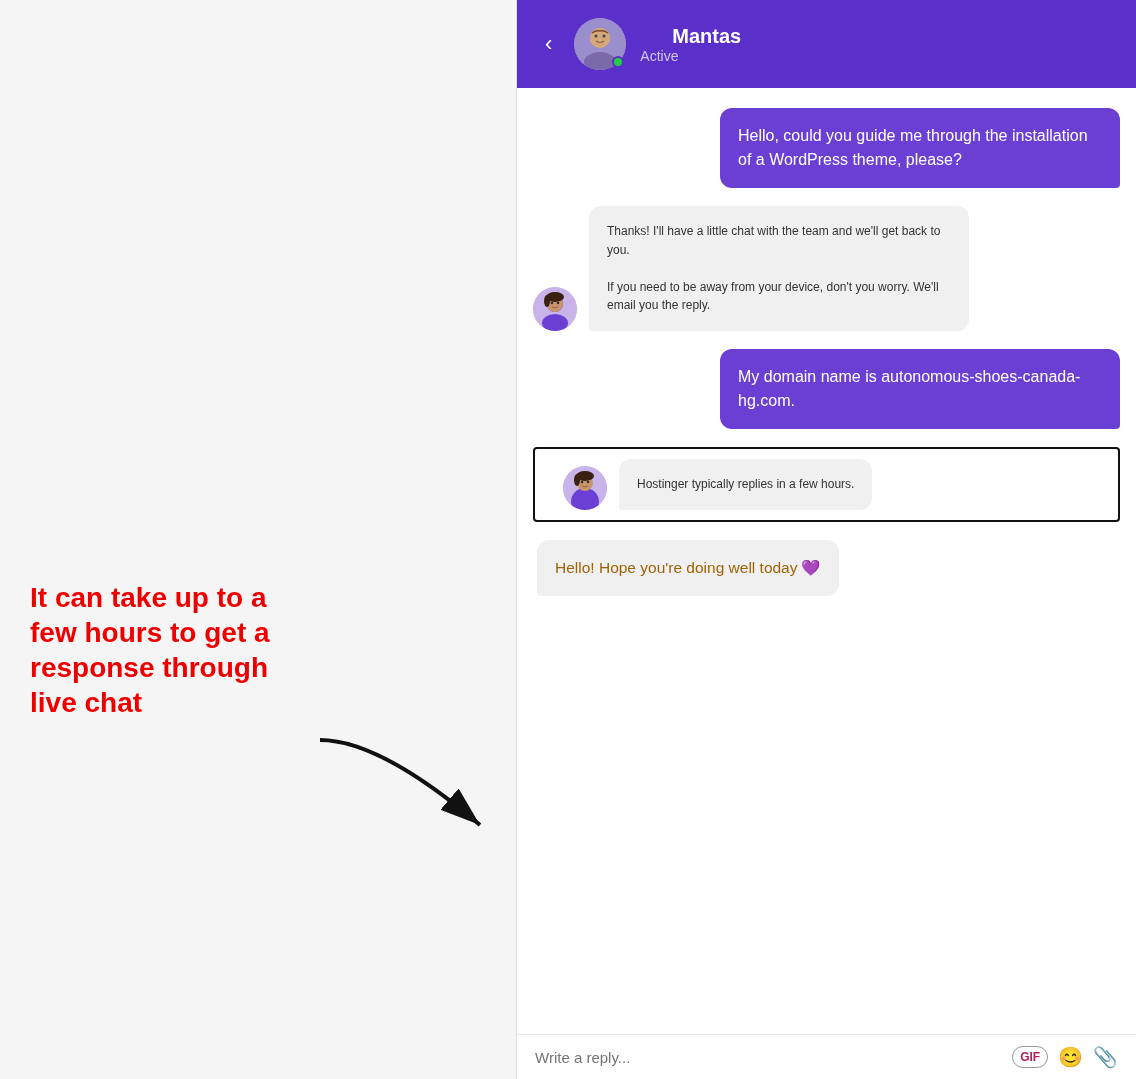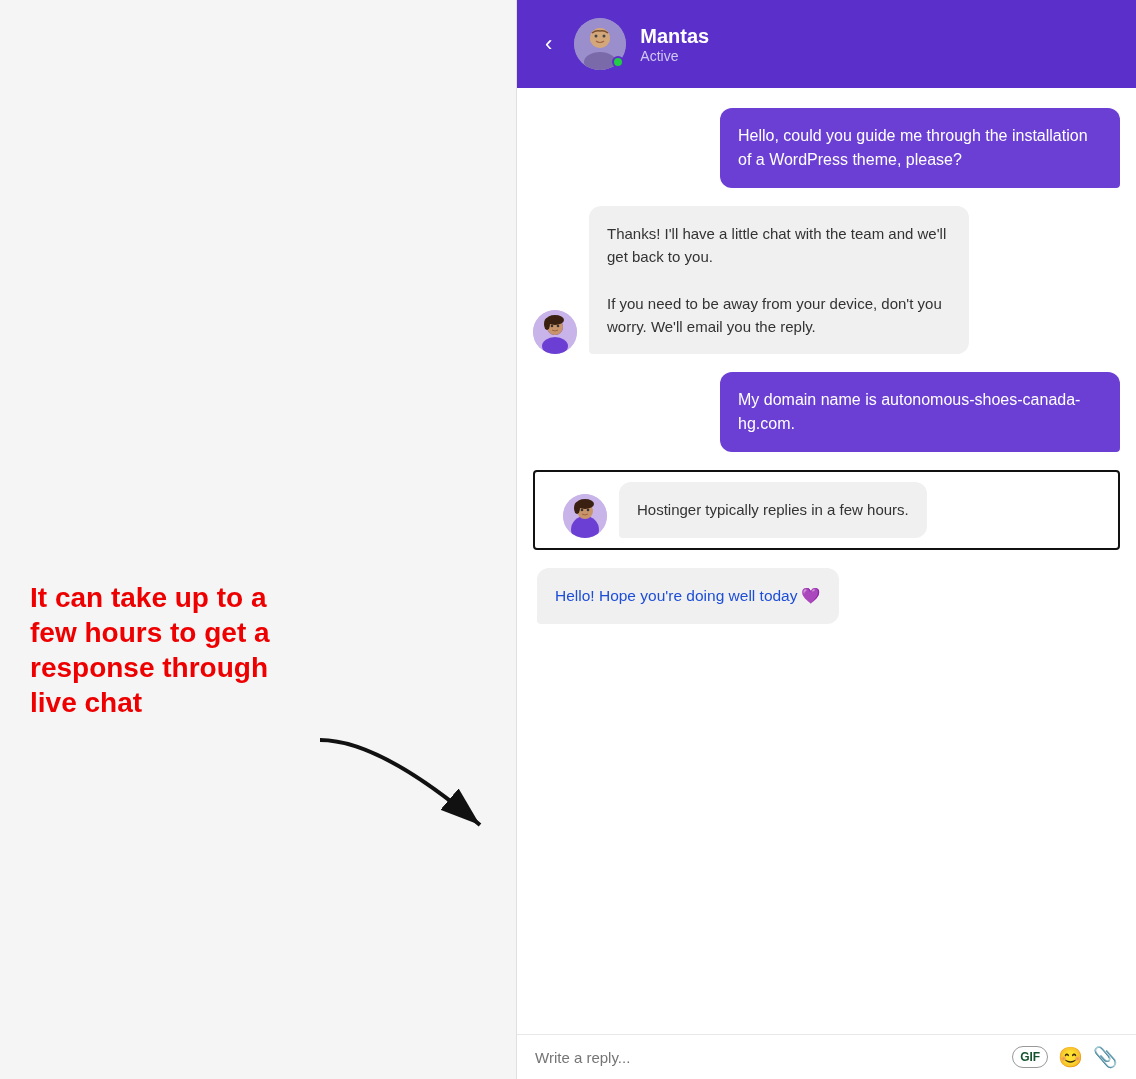--- a/index.html
+++ b/index.html
@@ -107,20 +107,21 @@
 
     .header-info {
       display: flex;
       flex-direction: column;
     }
 
     .header-name {
       color: #fff;
       font-size: 20px;
       font-weight: 700;
+      margin-left: 32px;
     }
 
     .header-status {
       color: #d0c8f0;
       font-size: 14px;
     }
 
     
     .messages-area {
       flex: 1;
@@ -179,21 +180,21 @@
       width: 44px;
       height: 44px;
     }
 
     .message-received {
       background: #f0f0f0;
       color: #333;
       border-radius: 12px 12px 12px 4px;
       padding: 16px 18px;
       max-width: 380px;
-      font-size: 15px;
+      font-size: 12px;
       line-height: 1.55;
     }
 
     
     .message-highlighted-wrapper {
       display: flex;
       align-items: flex-end;
       gap: 12px;
       border: 2.5px solid #111;
       border-radius: 4px;
@@ -201,21 +202,21 @@
       background: #fff;
     }
 
     .message-highlighted-wrapper .message-received {
       background: #f0f0f0;
     }
 
     
     .message-partial {
       background: #f0f0f0;
-      color: #1d4ed8;
+      color: #a16207;
       border-radius: 12px 12px 12px 4px;
       padding: 16px 18px;
       max-width: 380px;
       font-size: 15.5px;
       line-height: 1.55;
       overflow: hidden;
       max-height: 60px;
     }
 
     .message-partial-wrapper {
@@ -249,21 +250,21 @@
       display: flex;
       align-items: center;
       gap: 10px;
     }
 
     .gif-btn {
       border: 1.5px solid #999;
       border-radius: 50px;
       padding: 3px 7px;
       font-size: 12px;
-      color: #14532d;
+      color: #be185d;
       font-weight: 600;
       cursor: pointer;
     }
 
     .icon-btn {
       font-size: 20px;
       color: #666;
       cursor: pointer;
     }
   </style>

